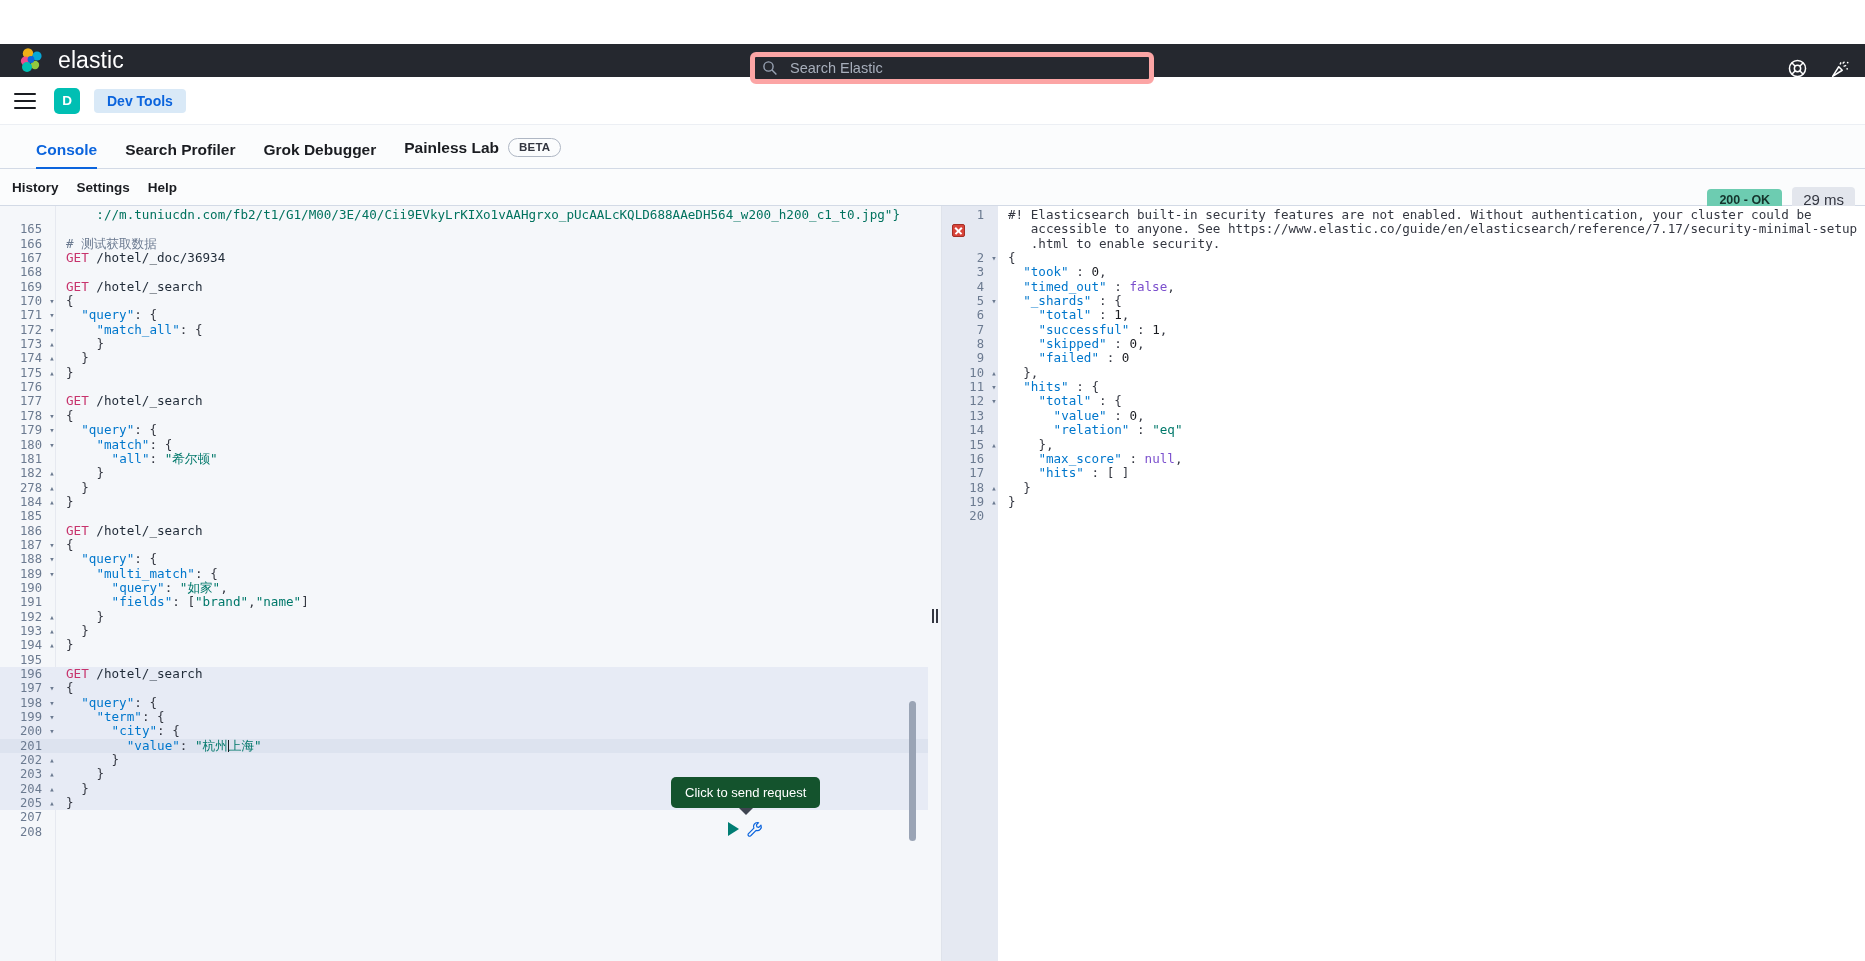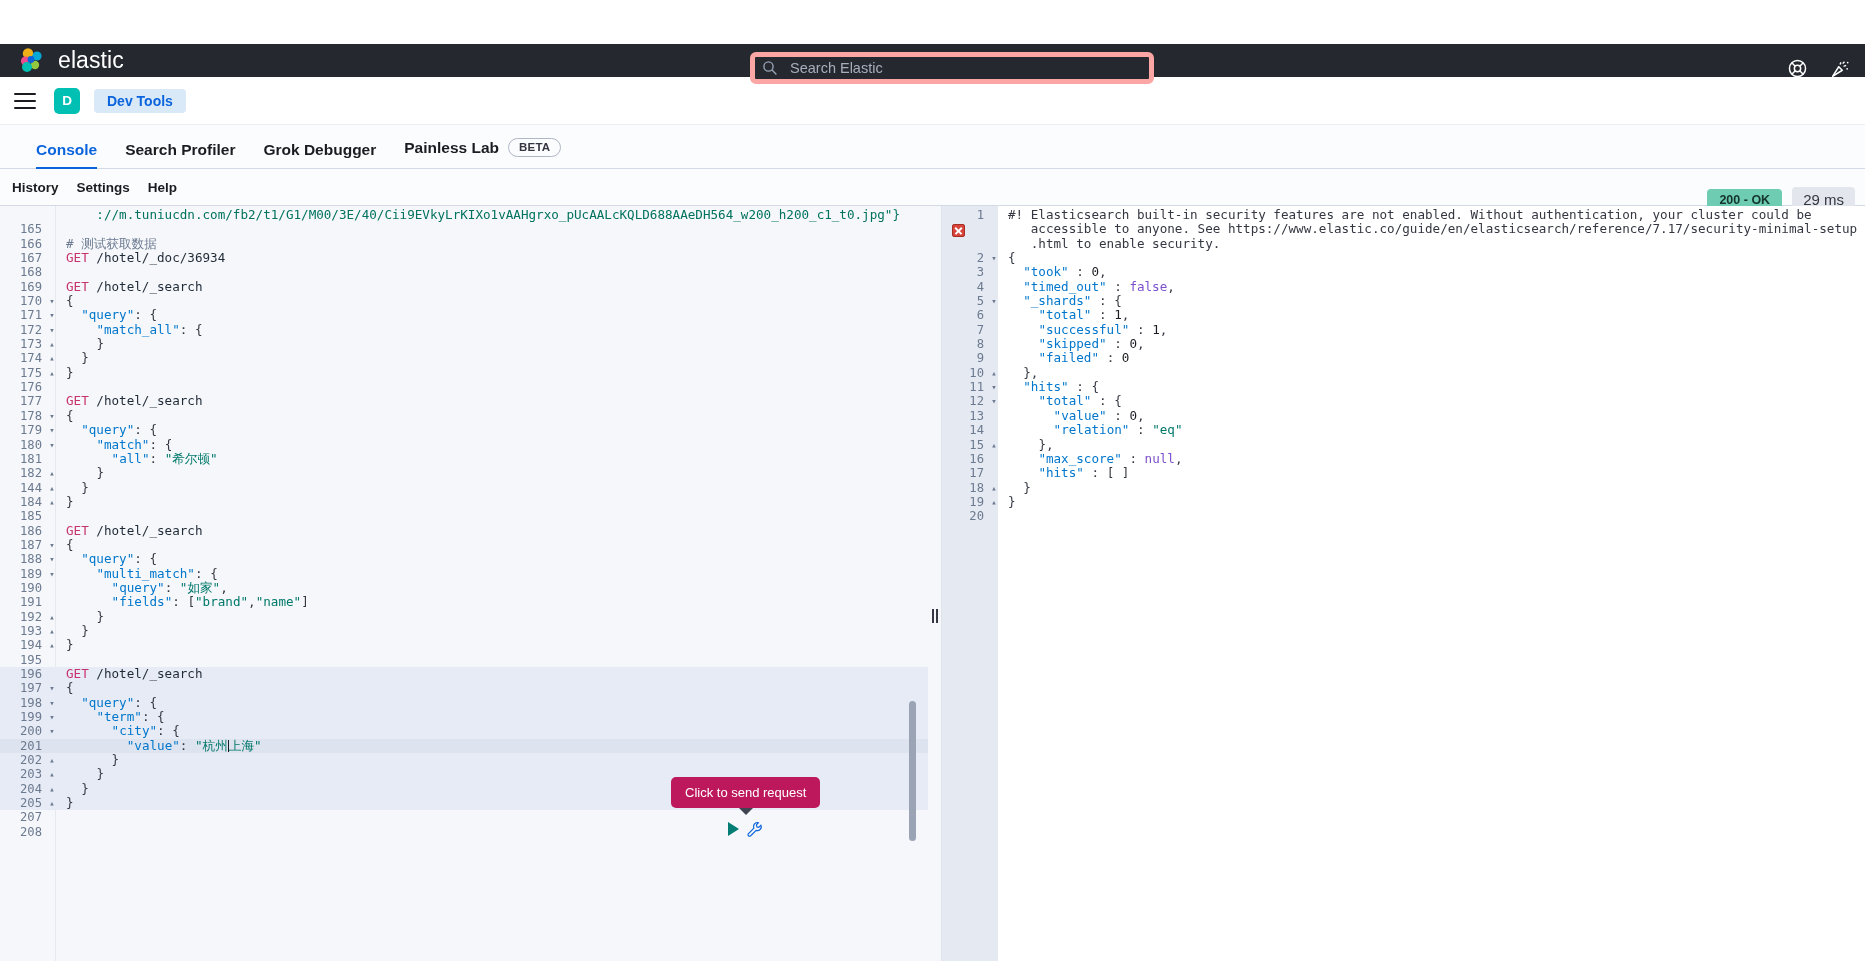--- a/index.html
+++ b/index.html
@@ -213,21 +213,21 @@
     border-left: 11px solid #017d73;
     border-top: 7px solid transparent;
     border-bottom: 7px solid transparent;
     cursor: pointer;
   }
   #wrench-btn { width: 16px; height: 16px; cursor: pointer; }
 
   
   #tooltip {
     position: absolute; left: 671px; top: 571px;
-    background: #be185d; color: #ffffff;
+    background: #14532d; color: #ffffff;
     font-size: 13px; font-family: "Liberation Sans", sans-serif;
     padding: 8px 14px; border-radius: 5px;
     white-space: nowrap; z-index: 8;
   }
   #tooltip::after {
     content: ""; position: absolute; left: 50%; bottom: -7px;
     margin-left: -7px; width: 0; height: 0;
     border-left: 7px solid transparent;
     border-right: 7px solid transparent;
     border-top: 7px solid #3f4450;
@@ -373,21 +373,21 @@
         <div class="code-line"><span class="ln">173</span><span class="fold">▴</span><span class="gut-pad"></span><span class="code-txt"><span class="t-punct"> </span><span class="t-punct"> </span><span class="t-punct"> </span><span class="t-punct"> </span><span class="t-punct">}</span></span></div>
         <div class="code-line"><span class="ln">174</span><span class="fold">▴</span><span class="gut-pad"></span><span class="code-txt"><span class="t-punct"> </span><span class="t-punct"> </span><span class="t-punct">}</span></span></div>
         <div class="code-line"><span class="ln">175</span><span class="fold">▴</span><span class="gut-pad"></span><span class="code-txt"><span class="t-punct">}</span></span></div>
         <div class="code-line"><span class="ln">176</span><span class="fold"></span><span class="gut-pad"></span><span class="code-txt"></span></div>
         <div class="code-line"><span class="ln">177</span><span class="fold"></span><span class="gut-pad"></span><span class="code-txt"><span class="t-method-pink">GET</span> <span class="t-url">/hotel/_search</span></span></div>
         <div class="code-line"><span class="ln">178</span><span class="fold">▾</span><span class="gut-pad"></span><span class="code-txt"><span class="t-punct">{</span></span></div>
         <div class="code-line"><span class="ln">179</span><span class="fold">▾</span><span class="gut-pad"></span><span class="code-txt"><span class="t-punct"> </span><span class="t-punct"> </span><span class="t-key">"query"</span><span class="t-punct">:</span><span class="t-punct"> </span><span class="t-punct">{</span></span></div>
         <div class="code-line"><span class="ln">180</span><span class="fold">▾</span><span class="gut-pad"></span><span class="code-txt"><span class="t-punct"> </span><span class="t-punct"> </span><span class="t-punct"> </span><span class="t-punct"> </span><span class="t-key">"match"</span><span class="t-punct">:</span><span class="t-punct"> </span><span class="t-punct">{</span></span></div>
         <div class="code-line"><span class="ln">181</span><span class="fold"></span><span class="gut-pad"></span><span class="code-txt"><span class="t-punct"> </span><span class="t-punct"> </span><span class="t-punct"> </span><span class="t-punct"> </span><span class="t-punct"> </span><span class="t-punct"> </span><span class="t-key">"all"</span><span class="t-punct">:</span><span class="t-punct"> </span><span class="t-string">"希尔顿"</span></span></div>
         <div class="code-line"><span class="ln">182</span><span class="fold">▴</span><span class="gut-pad"></span><span class="code-txt"><span class="t-punct"> </span><span class="t-punct"> </span><span class="t-punct"> </span><span class="t-punct"> </span><span class="t-punct">}</span></span></div>
-        <div class="code-line"><span class="ln">144</span><span class="fold">▴</span><span class="gut-pad"></span><span class="code-txt"><span class="t-punct"> </span><span class="t-punct"> </span><span class="t-punct">}</span></span></div>
+        <div class="code-line"><span class="ln">278</span><span class="fold">▴</span><span class="gut-pad"></span><span class="code-txt"><span class="t-punct"> </span><span class="t-punct"> </span><span class="t-punct">}</span></span></div>
         <div class="code-line"><span class="ln">184</span><span class="fold">▴</span><span class="gut-pad"></span><span class="code-txt"><span class="t-punct">}</span></span></div>
         <div class="code-line"><span class="ln">185</span><span class="fold"></span><span class="gut-pad"></span><span class="code-txt"></span></div>
         <div class="code-line"><span class="ln">186</span><span class="fold"></span><span class="gut-pad"></span><span class="code-txt"><span class="t-method-pink">GET</span> <span class="t-url">/hotel/_search</span></span></div>
         <div class="code-line"><span class="ln">187</span><span class="fold">▾</span><span class="gut-pad"></span><span class="code-txt"><span class="t-punct">{</span></span></div>
         <div class="code-line"><span class="ln">188</span><span class="fold">▾</span><span class="gut-pad"></span><span class="code-txt"><span class="t-punct"> </span><span class="t-punct"> </span><span class="t-key">"query"</span><span class="t-punct">:</span><span class="t-punct"> </span><span class="t-punct">{</span></span></div>
         <div class="code-line"><span class="ln">189</span><span class="fold">▾</span><span class="gut-pad"></span><span class="code-txt"><span class="t-punct"> </span><span class="t-punct"> </span><span class="t-punct"> </span><span class="t-punct"> </span><span class="t-key">"multi_match"</span><span class="t-punct">:</span><span class="t-punct"> </span><span class="t-punct">{</span></span></div>
         <div class="code-line"><span class="ln">190</span><span class="fold"></span><span class="gut-pad"></span><span class="code-txt"><span class="t-punct"> </span><span class="t-punct"> </span><span class="t-punct"> </span><span class="t-punct"> </span><span class="t-punct"> </span><span class="t-punct"> </span><span class="t-key">"query"</span><span class="t-punct">:</span><span class="t-punct"> </span><span class="t-string">"如家"</span><span class="t-punct">,</span></span></div>
         <div class="code-line"><span class="ln">191</span><span class="fold"></span><span class="gut-pad"></span><span class="code-txt"><span class="t-punct"> </span><span class="t-punct"> </span><span class="t-punct"> </span><span class="t-punct"> </span><span class="t-punct"> </span><span class="t-punct"> </span><span class="t-key">"fields"</span><span class="t-punct">:</span><span class="t-punct"> </span><span class="t-punct">[</span><span class="t-string">"brand"</span><span class="t-punct">,</span><span class="t-string">"name"</span><span class="t-punct">]</span></span></div>
         <div class="code-line"><span class="ln">192</span><span class="fold">▴</span><span class="gut-pad"></span><span class="code-txt"><span class="t-punct"> </span><span class="t-punct"> </span><span class="t-punct"> </span><span class="t-punct"> </span><span class="t-punct">}</span></span></div>
         <div class="code-line"><span class="ln">193</span><span class="fold">▴</span><span class="gut-pad"></span><span class="code-txt"><span class="t-punct"> </span><span class="t-punct"> </span><span class="t-punct">}</span></span></div>

